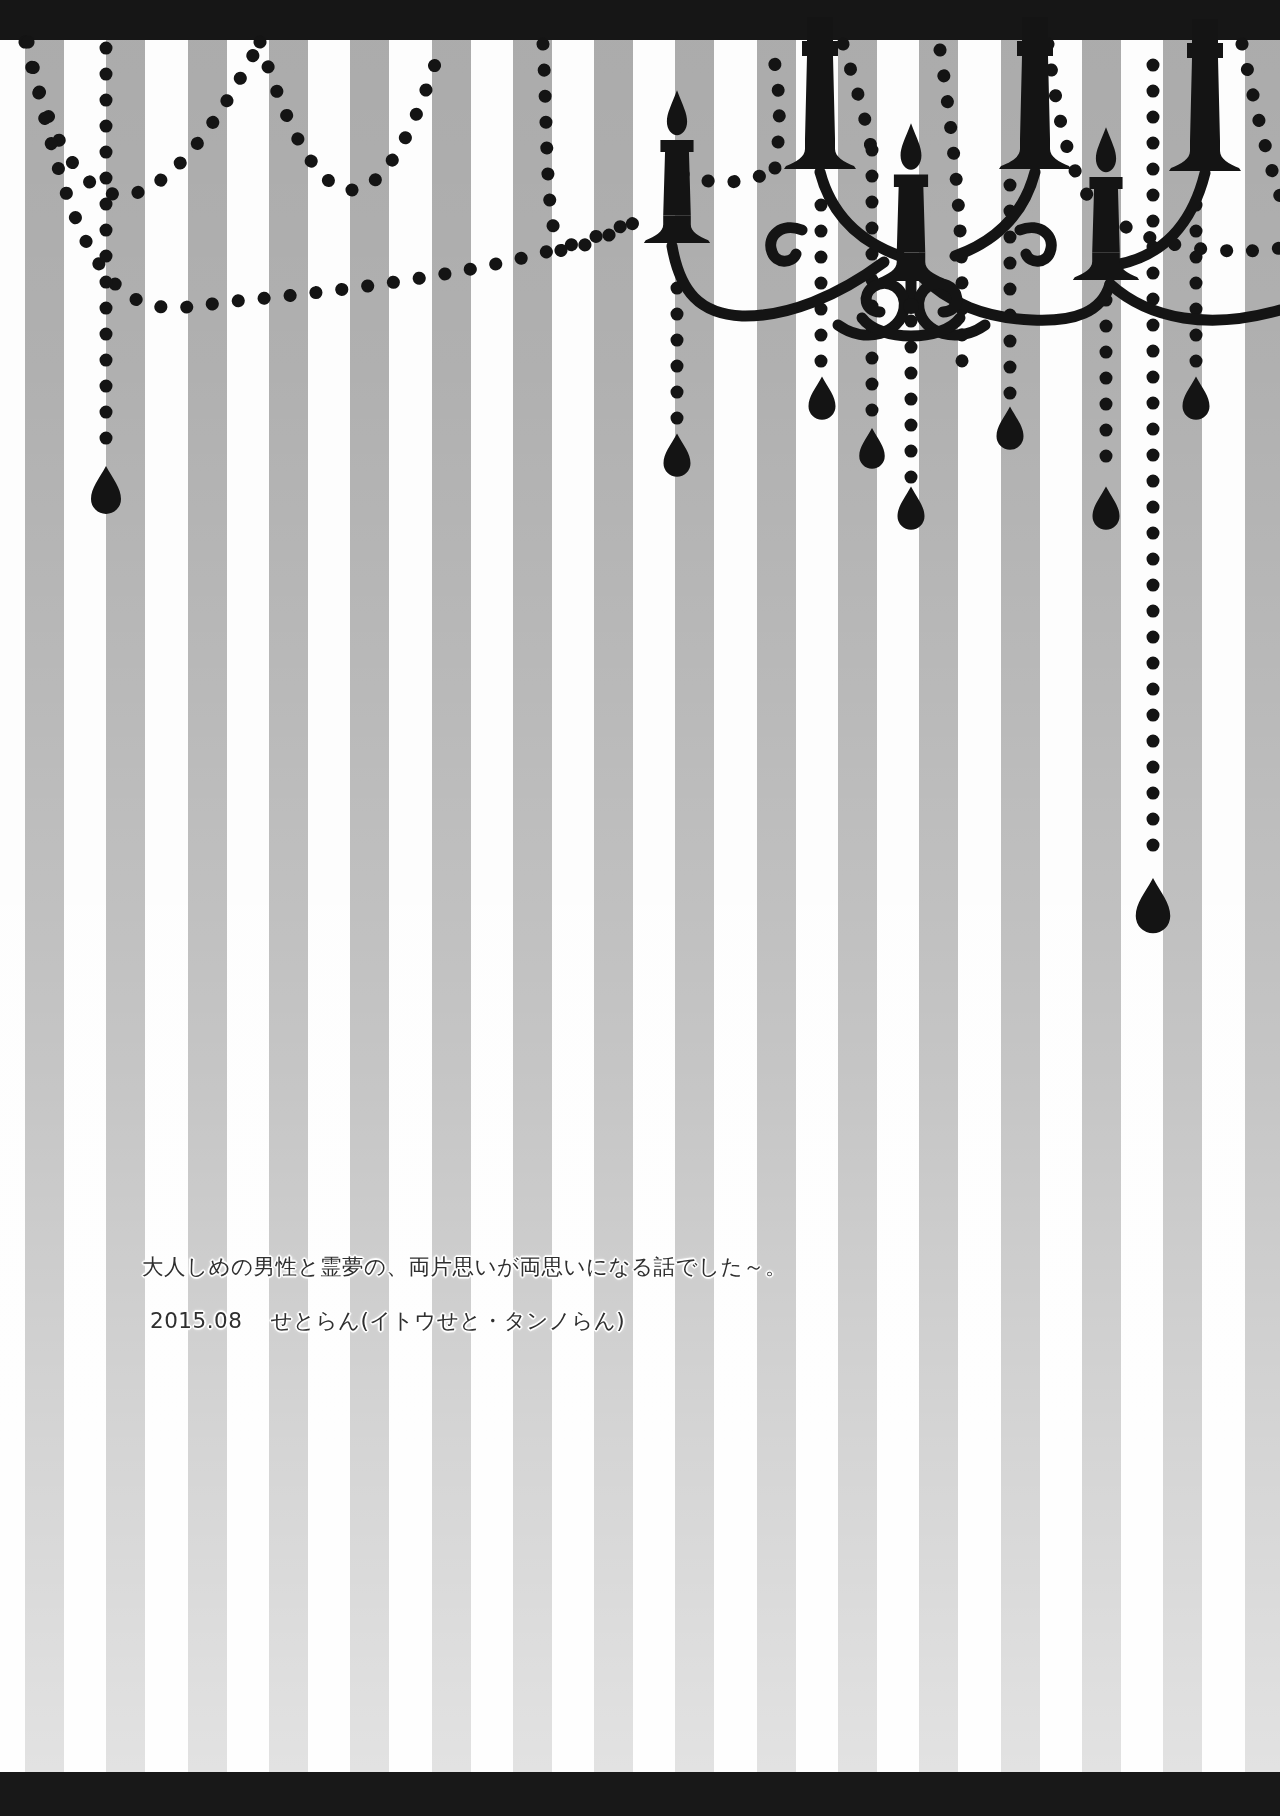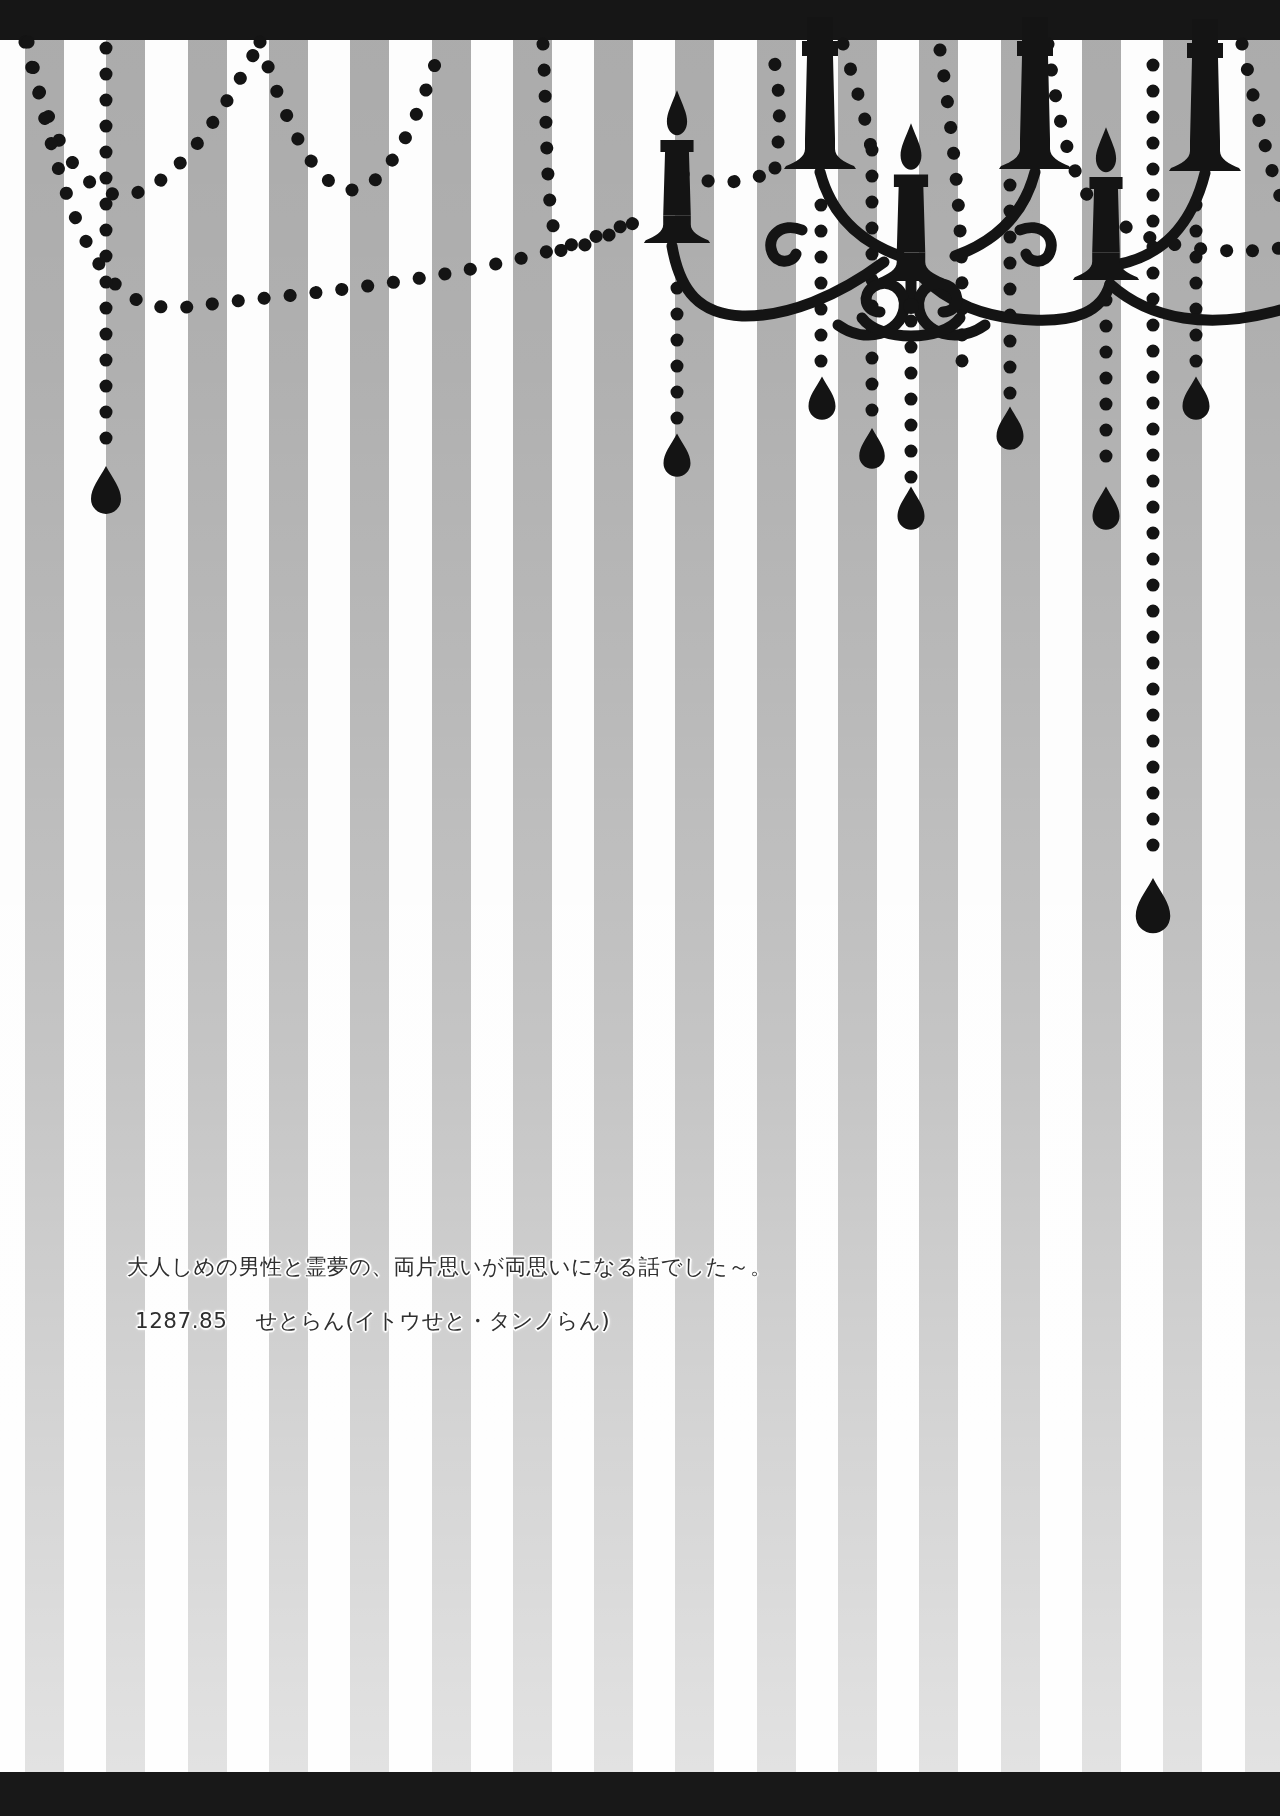--- a/index.html
+++ b/index.html
@@ -25,21 +25,21 @@
         var(--stripe-white) 0px,  var(--stripe-white) 25px,
         var(--stripe-gray) 25px,  var(--stripe-gray) 64px,
         var(--stripe-white) 64px, var(--stripe-white) 81.3px);
   }
   .art{position:absolute;top:0;left:0;}
   .bottom-bar{
     position:absolute;left:0;top:1772px;width:1280px;height:44px;
     background:#181818;
   }
   .afterword{
-    position:absolute;left:127px;top:1253px;width:720px;
+    position:absolute;left:142px;top:1253px;width:720px;
     color:var(--text);
     font-size:21.5px;
     line-height:27px;
     letter-spacing:0.5px;
     text-shadow:
       -1px -1px 0 #fff, 1px -1px 0 #fff, -1px 1px 0 #fff, 1px 1px 0 #fff,
       -2px 0 1px #fff, 2px 0 1px #fff, 0 -2px 1px #fff, 0 2px 1px #fff,
       0 0 5px #fff;
   }
   .afterword p.para{margin:0 0 27px 0;}
@@ -127,17 +127,17 @@
     <use href="#candleB" transform="translate(1035,169)"></use>
     <use href="#candleB" transform="translate(1205,171)"></use>
   </g>
 </svg>
 
 <div class="afterword">
   <div>
       <p class="para">大人しめの男性と霊夢の、両片思いが両思いになる話でした～。</p>
     </div>
   <div class="sig">
-    <span class="sig-date">1287.85</span><span>せとらん(イトウせと・タンノらん)</span>
+    <span class="sig-date">2015.08</span><span>せとらん(イトウせと・タンノらん)</span>
   </div>
 </div>
 
 <div class="bottom-bar"></div>
 
 </body></html>

